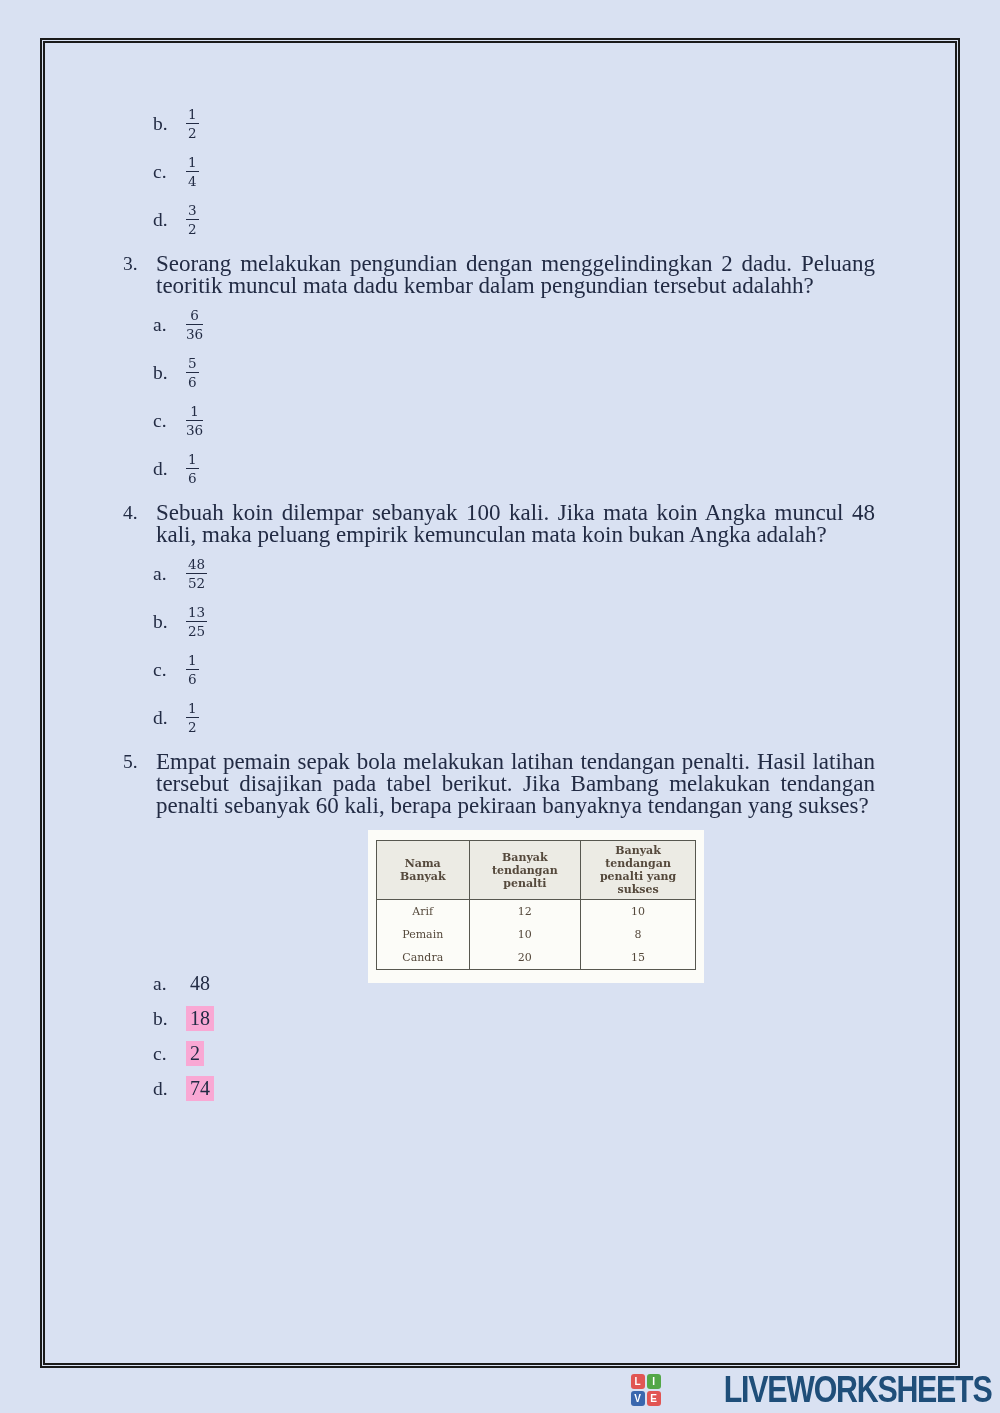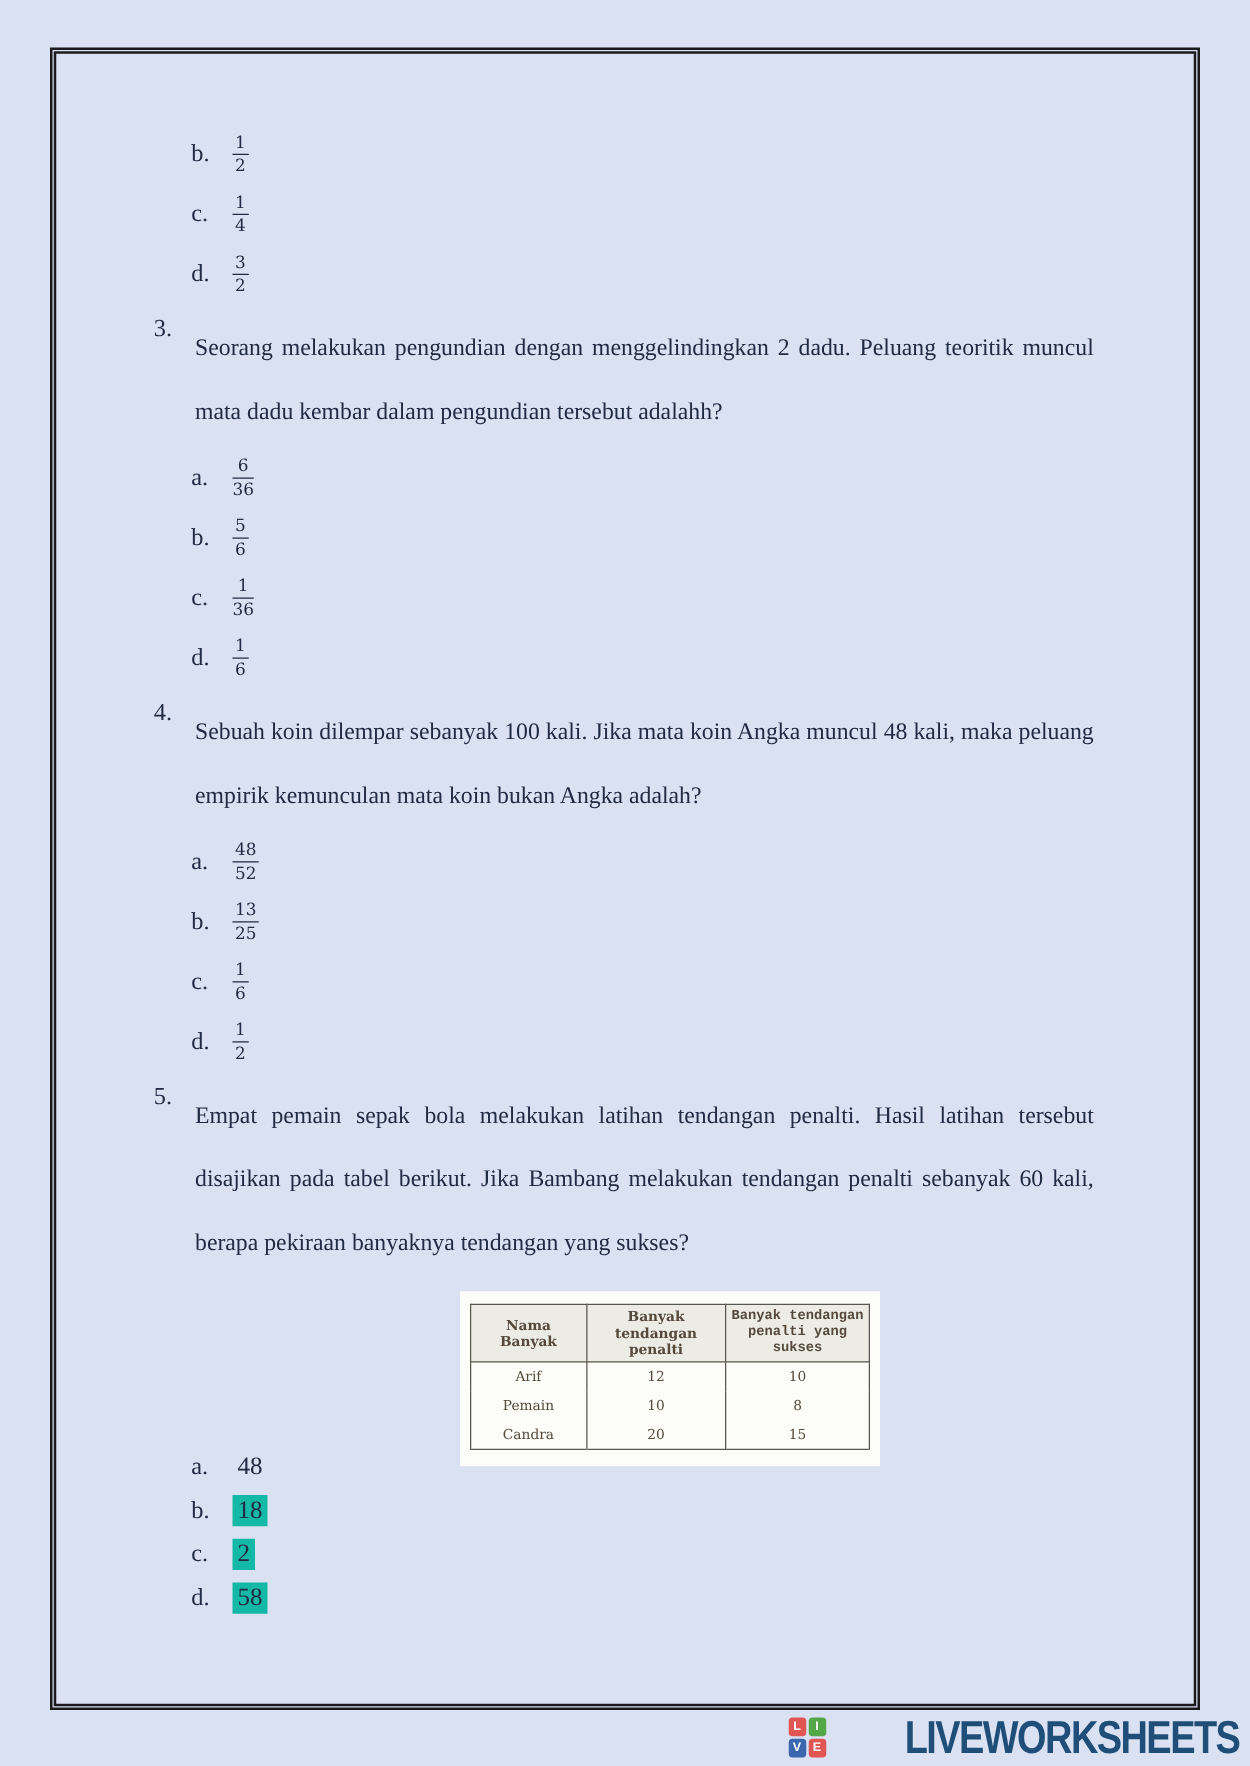--- a/index.html
+++ b/index.html
@@ -20,46 +20,46 @@
   .frac{
     display:inline-flex;flex-direction:column;align-items:center;
     font-family:"DejaVu Serif", serif;font-size:13.5px;line-height:16px;
   }
   .frac .num{width:100%;text-align:center;box-sizing:border-box;
     padding:0 2px 1px;border-bottom:1.4px solid #222b44;}
   .frac .den{padding-top:1px;}
   
   .question{display:flex;margin-top:15px;}
   .qnum{width:33px;font-size:19.5px;flex:none;}
-  .qtext{flex:1;font-size:19px;line-height:51px;text-align:justify;}
+  .qtext{flex:1;font-size:23px;line-height:22px;text-align:justify;}
   .q-opts{margin-top:9px;}
   
   .table-panel{
     background:#fcfcf8;width:336px;margin:13px 0 0 245px;
     padding:10px 8px 13px;box-sizing:border-box;
   }
   .ws-table{
     width:100%;border-collapse:collapse;
     font-family:"DejaVu Serif", serif;font-size:11px;color:#55493c;
     border:1.4px solid #57574f;
   }
   .ws-table th{
     border:1.4px solid #57574f;background:#ecebe4;
     font-weight:bold;padding:3px 4px;line-height:13px;text-align:center;
   }
   .ws-table td{
     border-left:1.4px solid #57574f;border-right:1.4px solid #57574f;
     text-align:center;padding:0 16px;height:23px;
   }
-  .col-name{width:29%;}.col-pen{width:35%;}.col-suc{width:36%;font-family:Liberation Mono, monospace;}
+  .col-name{width:29%;}.col-pen{width:35%;}.col-suc{width:36%;}
   
   .text-opts{margin-top:-10px;}
   .opt-text{display:flex;align-items:center;margin:0 0 14px 30px;height:21px;}
   .opt-text .val{font-size:20px;padding:1px 4px;margin-left:0;}
-  .opt-text .val.boxed{background:#14b8a6;}
+  .opt-text .val.boxed{background:#f9a8d4;}
   
   .logo{position:absolute;right:9px;bottom:2px;display:flex;align-items:center;}
   .logo-grid{display:grid;grid-template-columns:14px 14px;grid-auto-rows:15px;
     gap:2px;margin-right:4px;}
   .tile{border-radius:3px;color:#fff;display:flex;align-items:center;justify-content:center;
     font-family:"Liberation Sans", sans-serif;font-weight:bold;font-size:10px;}
   .tile-0{background:#e15553;}
   .tile-1{background:#53a747;}
   .tile-2{background:#3a67ae;}
   .tile-3{background:#e15553;}
@@ -210,21 +210,21 @@
     <div class="opt-text">
       <span class="opt-letter">b.</span>
       <span class="val boxed">18</span>
     </div>
     <div class="opt-text">
       <span class="opt-letter">c.</span>
       <span class="val boxed">2</span>
     </div>
     <div class="opt-text">
       <span class="opt-letter">d.</span>
-      <span class="val boxed">58</span>
+      <span class="val boxed">74</span>
     </div>
   </div>
 
 </div>
 
 <div class="logo">
   <span class="logo-grid">
     <span class="tile tile-0">L</span>
     <span class="tile tile-1">I</span>
     <span class="tile tile-2">V</span>

